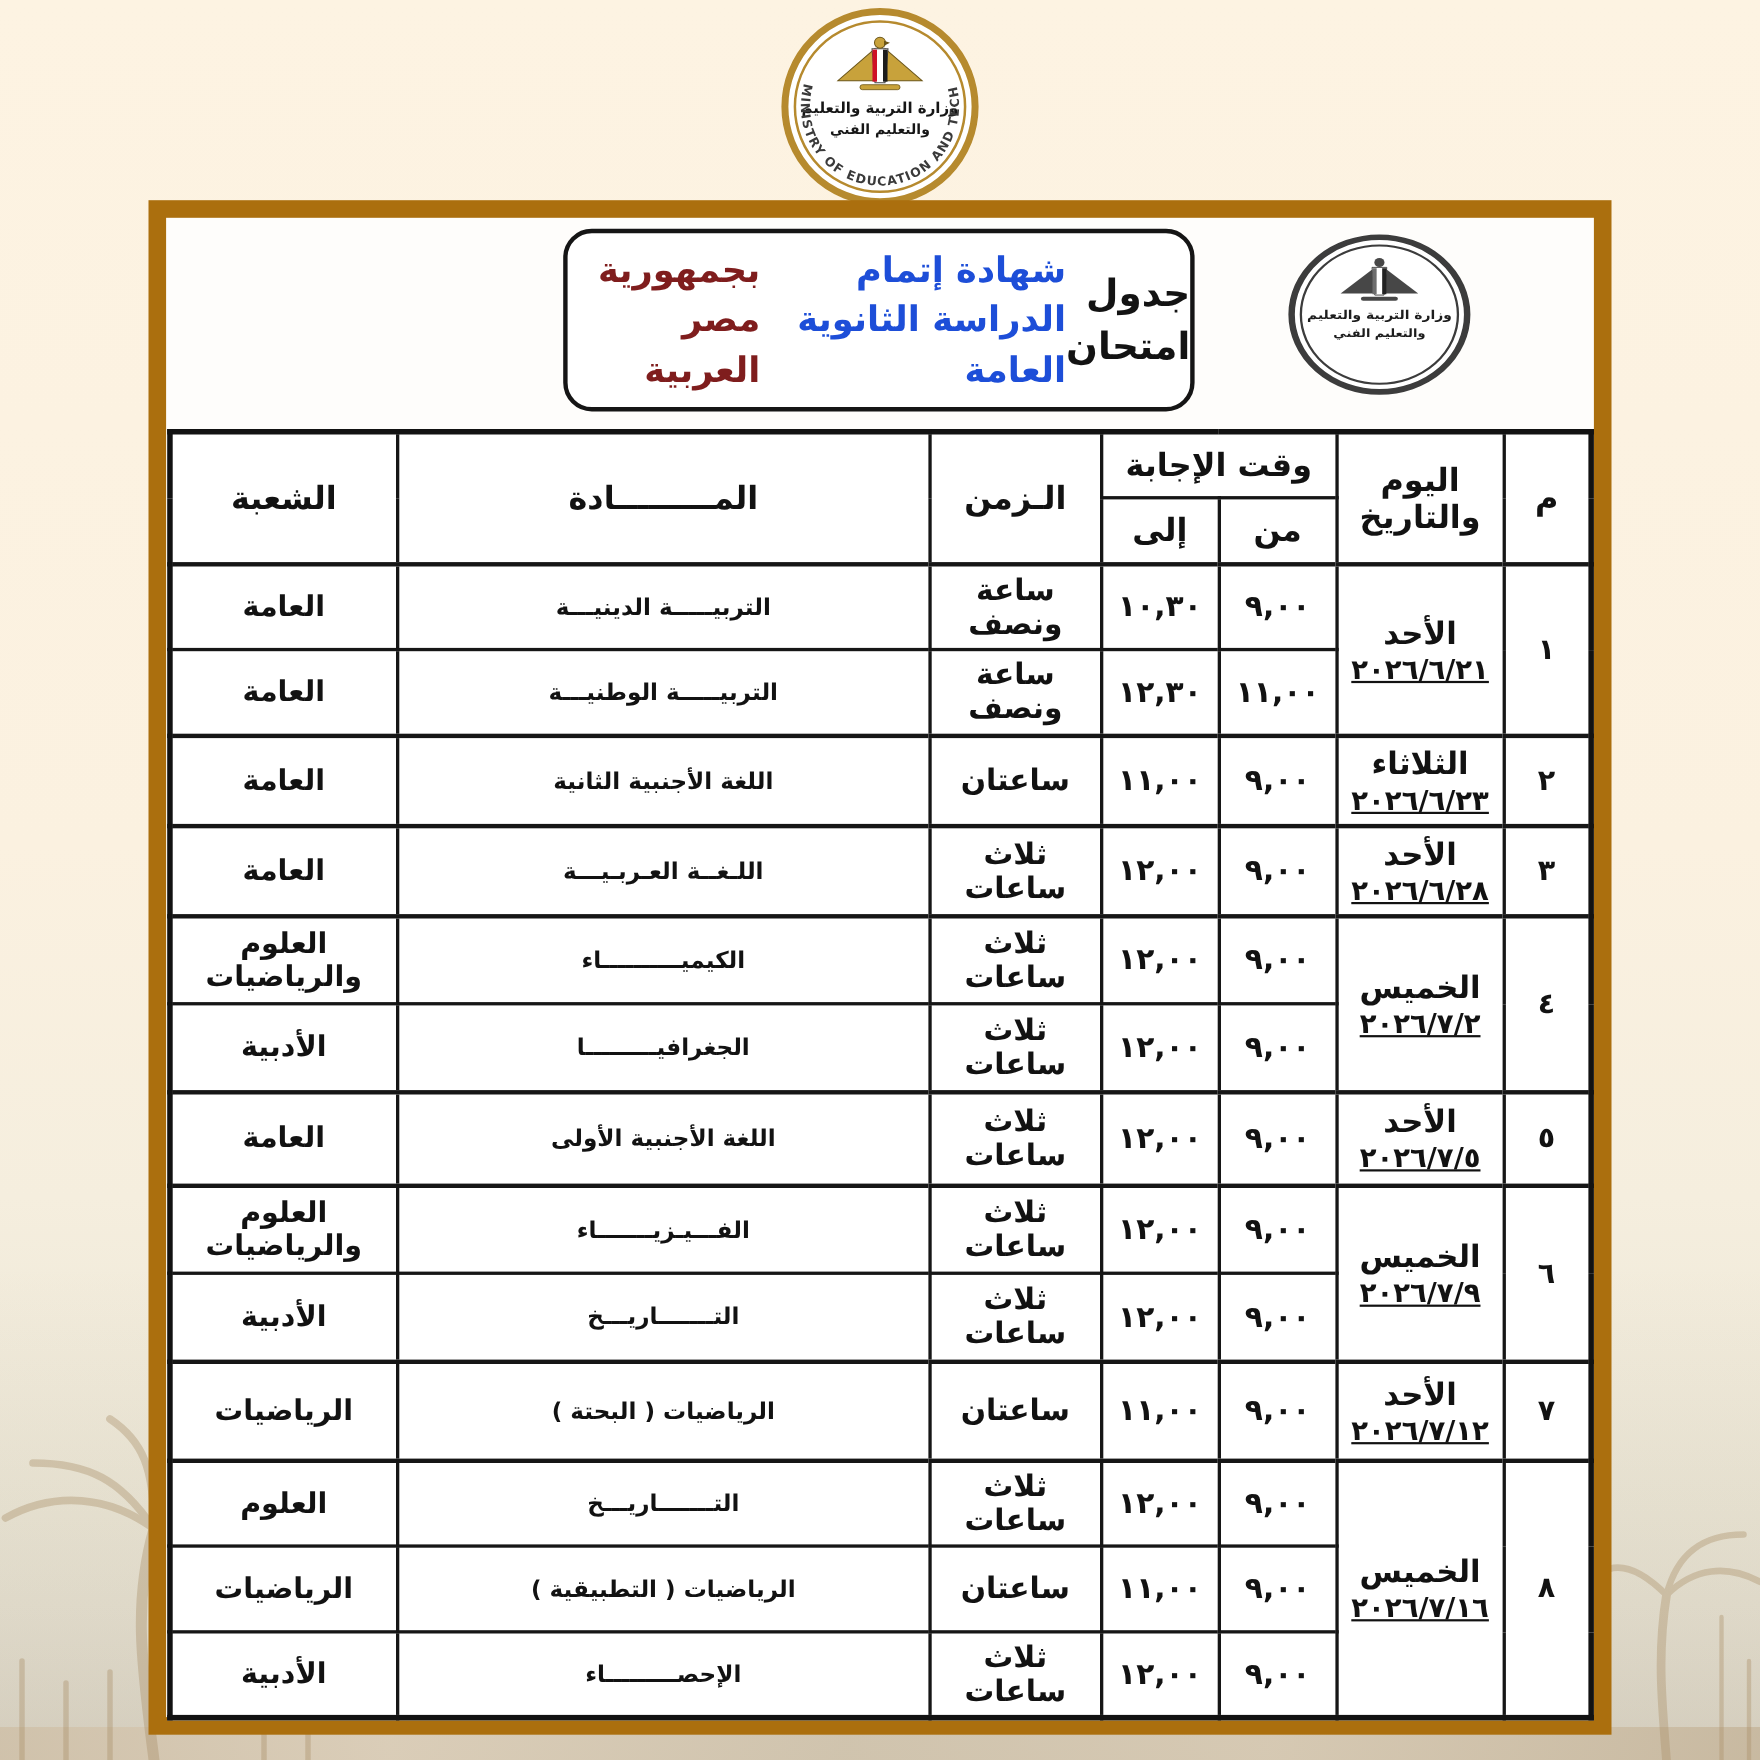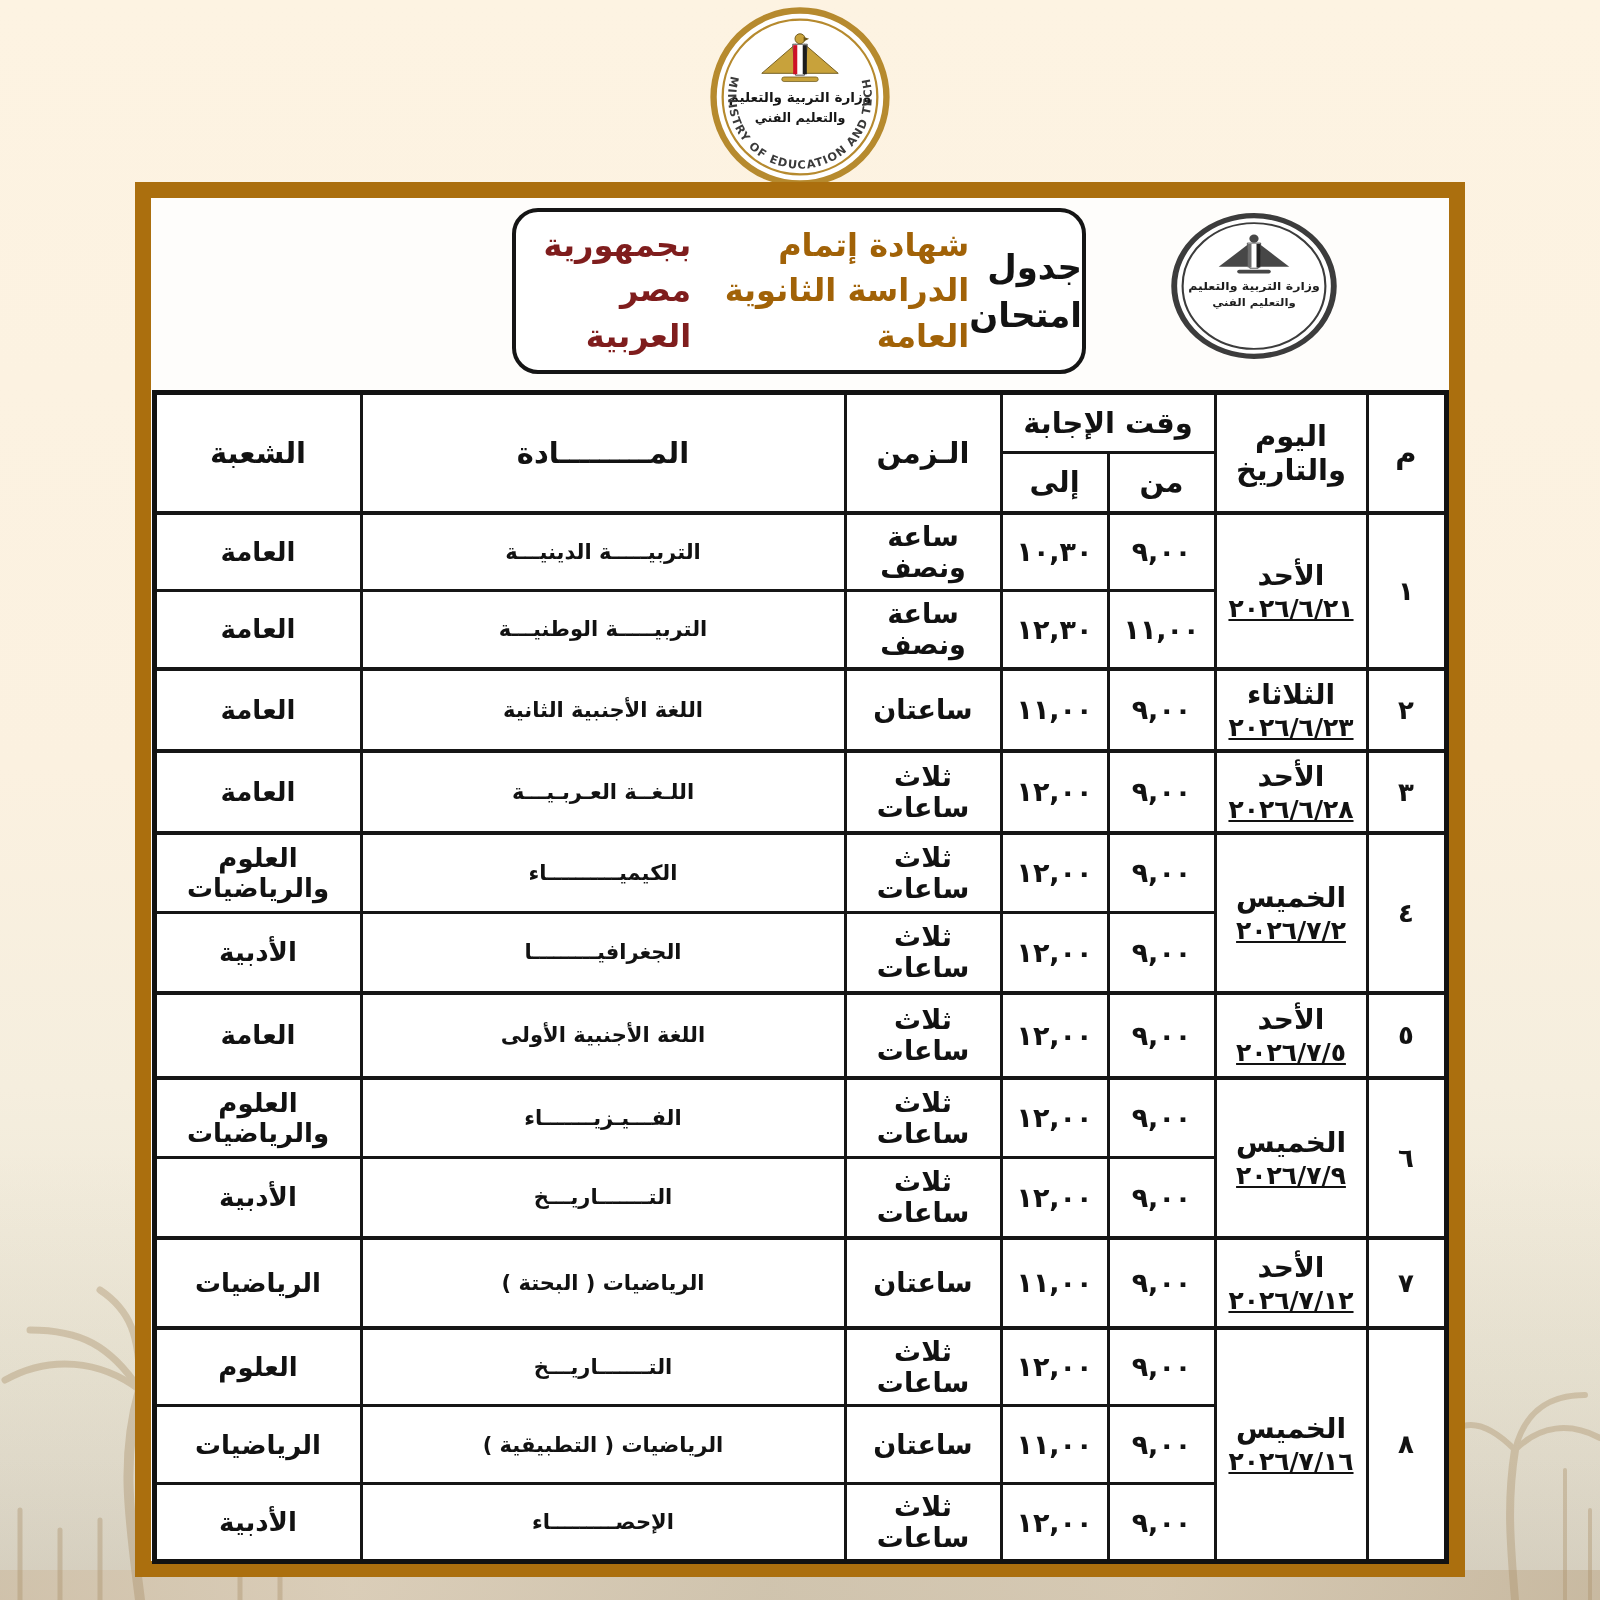--- a/index.html
+++ b/index.html
@@ -22,21 +22,21 @@
   .doc-header { position:relative; height:192px; direction:rtl; }
   .stamp-box { position:absolute; left:34px; top:30px; width:292px; height:118px;
     border:4px solid #151515; border-radius:24px; background:#fff;
     display:flex; flex-direction:column; justify-content:center; align-items:center; gap:6px; }
   .stamp-box .l1 { font-size:30px; font-weight:bold; color:#131313; }
   .stamp-box .l2 { font-size:30px; font-weight:bold; color:#131313; }
   .title-box { position:absolute; left:361px; top:10px; width:566px; height:158px;
     border:4px solid #151515; border-radius:26px; background:#fff;
     display:flex; justify-content:center; align-items:center; line-height:1.42; }
   .title-box .t1 { font-size:34px; font-weight:bold; color:#131313; }
-  .title-box .t2 { font-size:32px; font-weight:bold; color:#a16207; }
+  .title-box .t2 { font-size:32px; font-weight:bold; color:#1d4ed8; }
   .title-box .t3 { font-size:32px; font-weight:bold; color:#7f1d1d; }
   .seal-mono-wrap { position:absolute; left:1019px; top:14px; width:168px; height:148px; }
   
   table.exam { border-collapse:collapse; table-layout:fixed; width:1292px; margin:0 auto;
     direction:rtl; background:#fff; border:5px solid #121212; }
   table.exam th, table.exam td { border:3px solid #161616; text-align:center; vertical-align:middle;
     padding:0 2px; color:#121212; font-weight:bold; overflow:hidden; }
   table.exam thead th { font-size:29px; }
   table.exam thead tr.h1 { height:60px; }
   table.exam thead tr.h2 { height:60px; }

